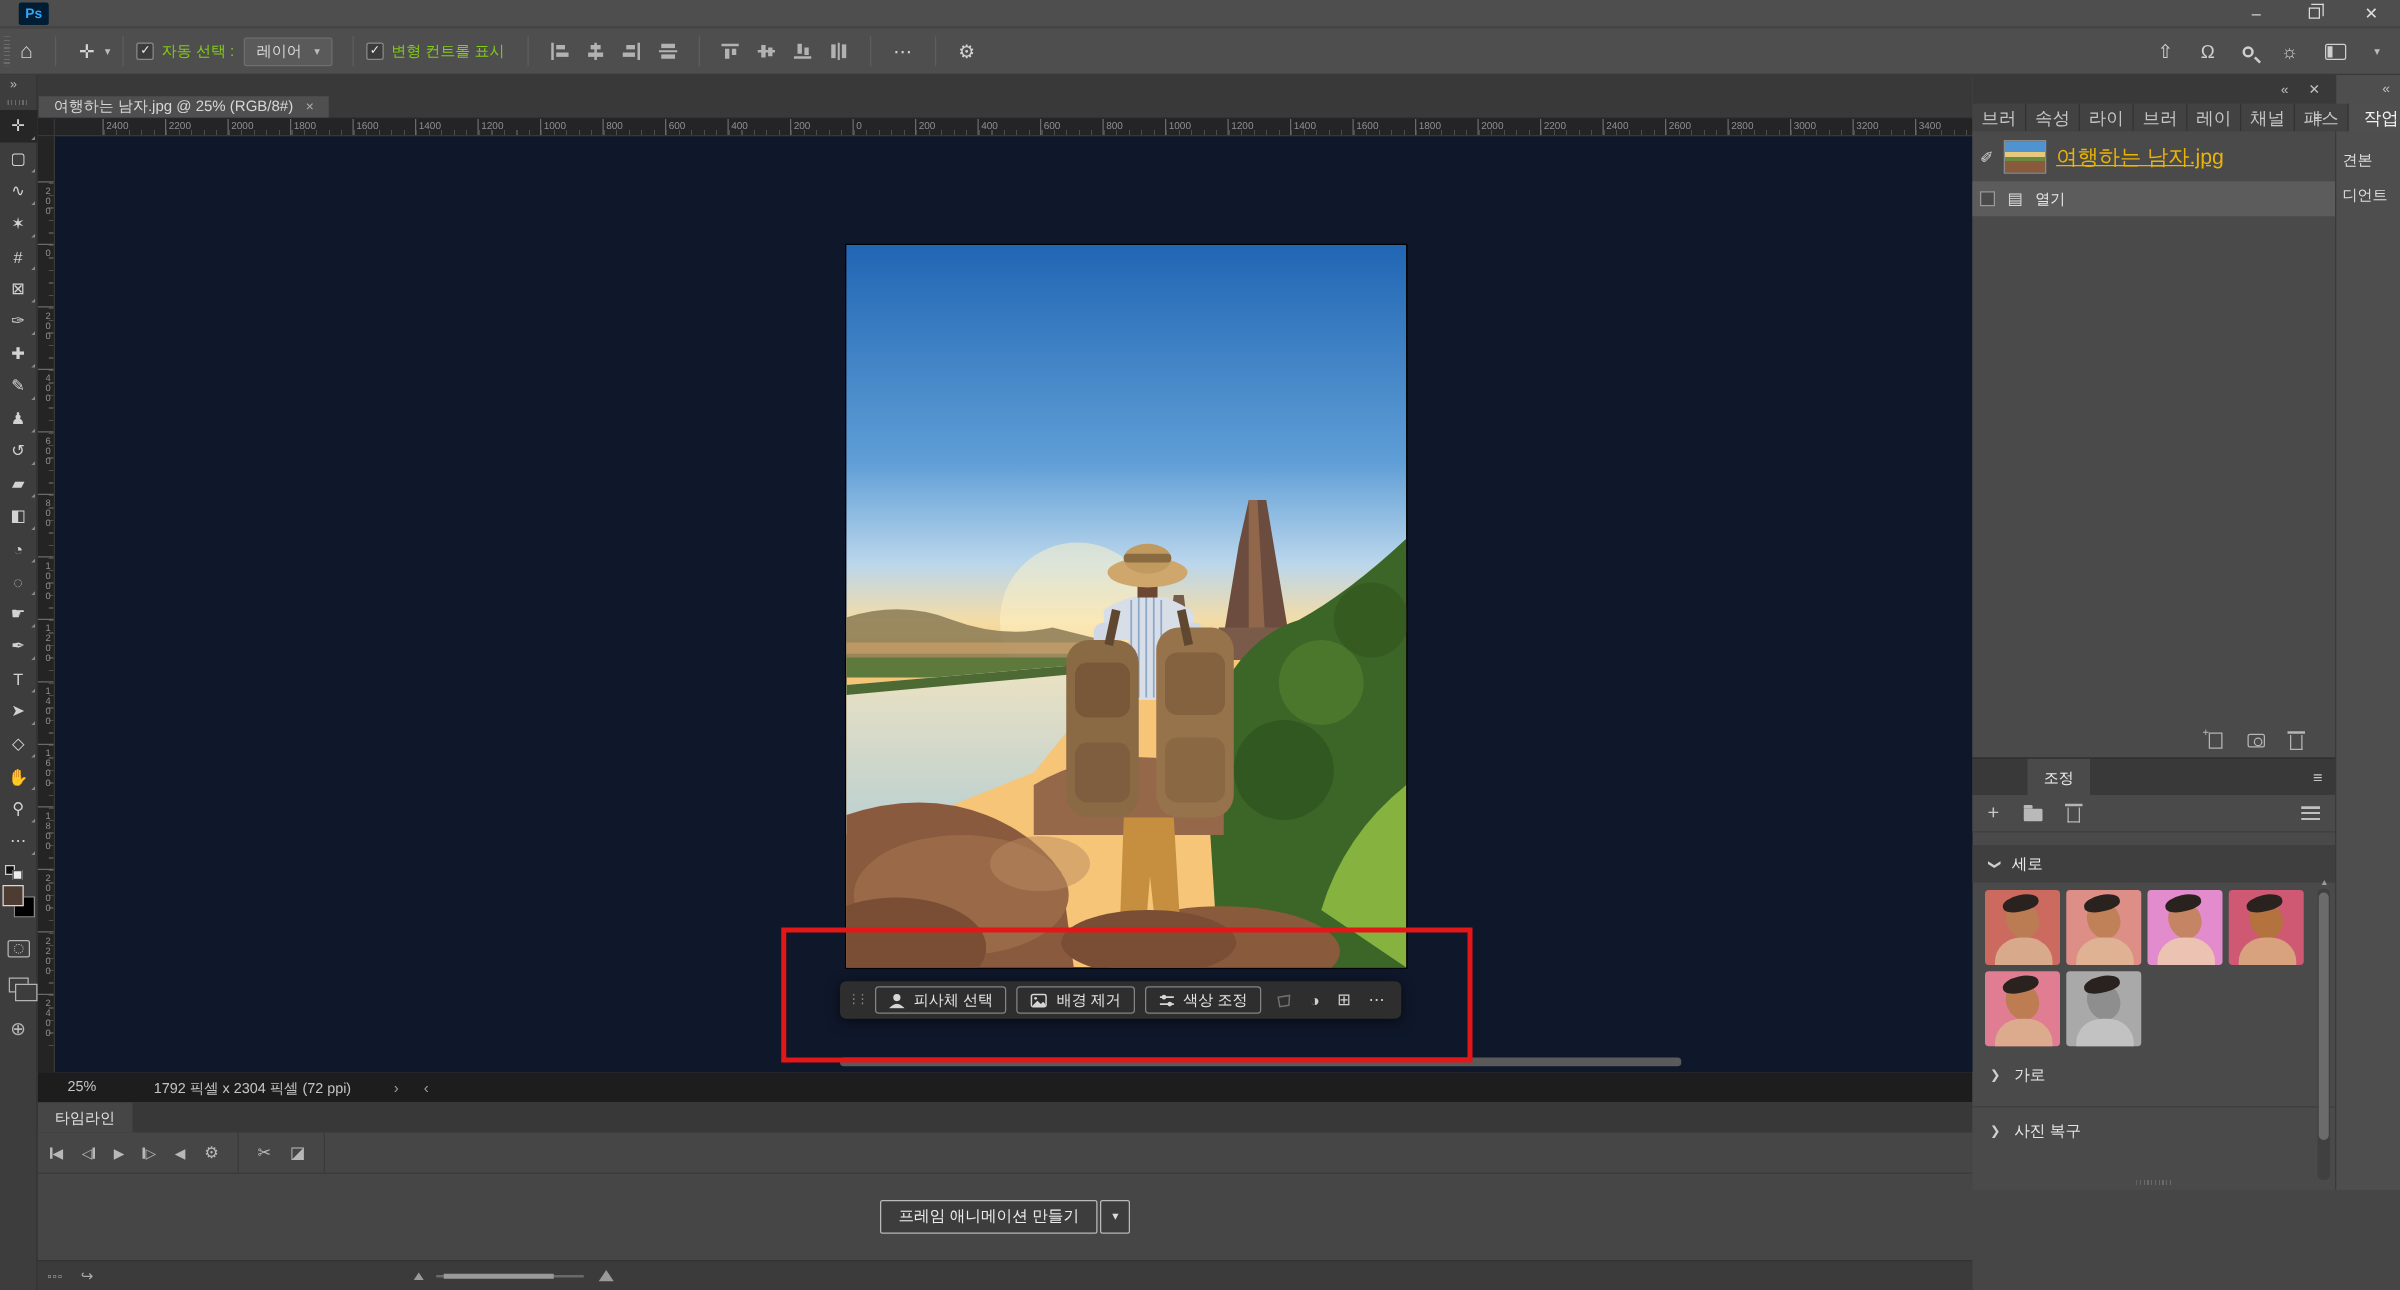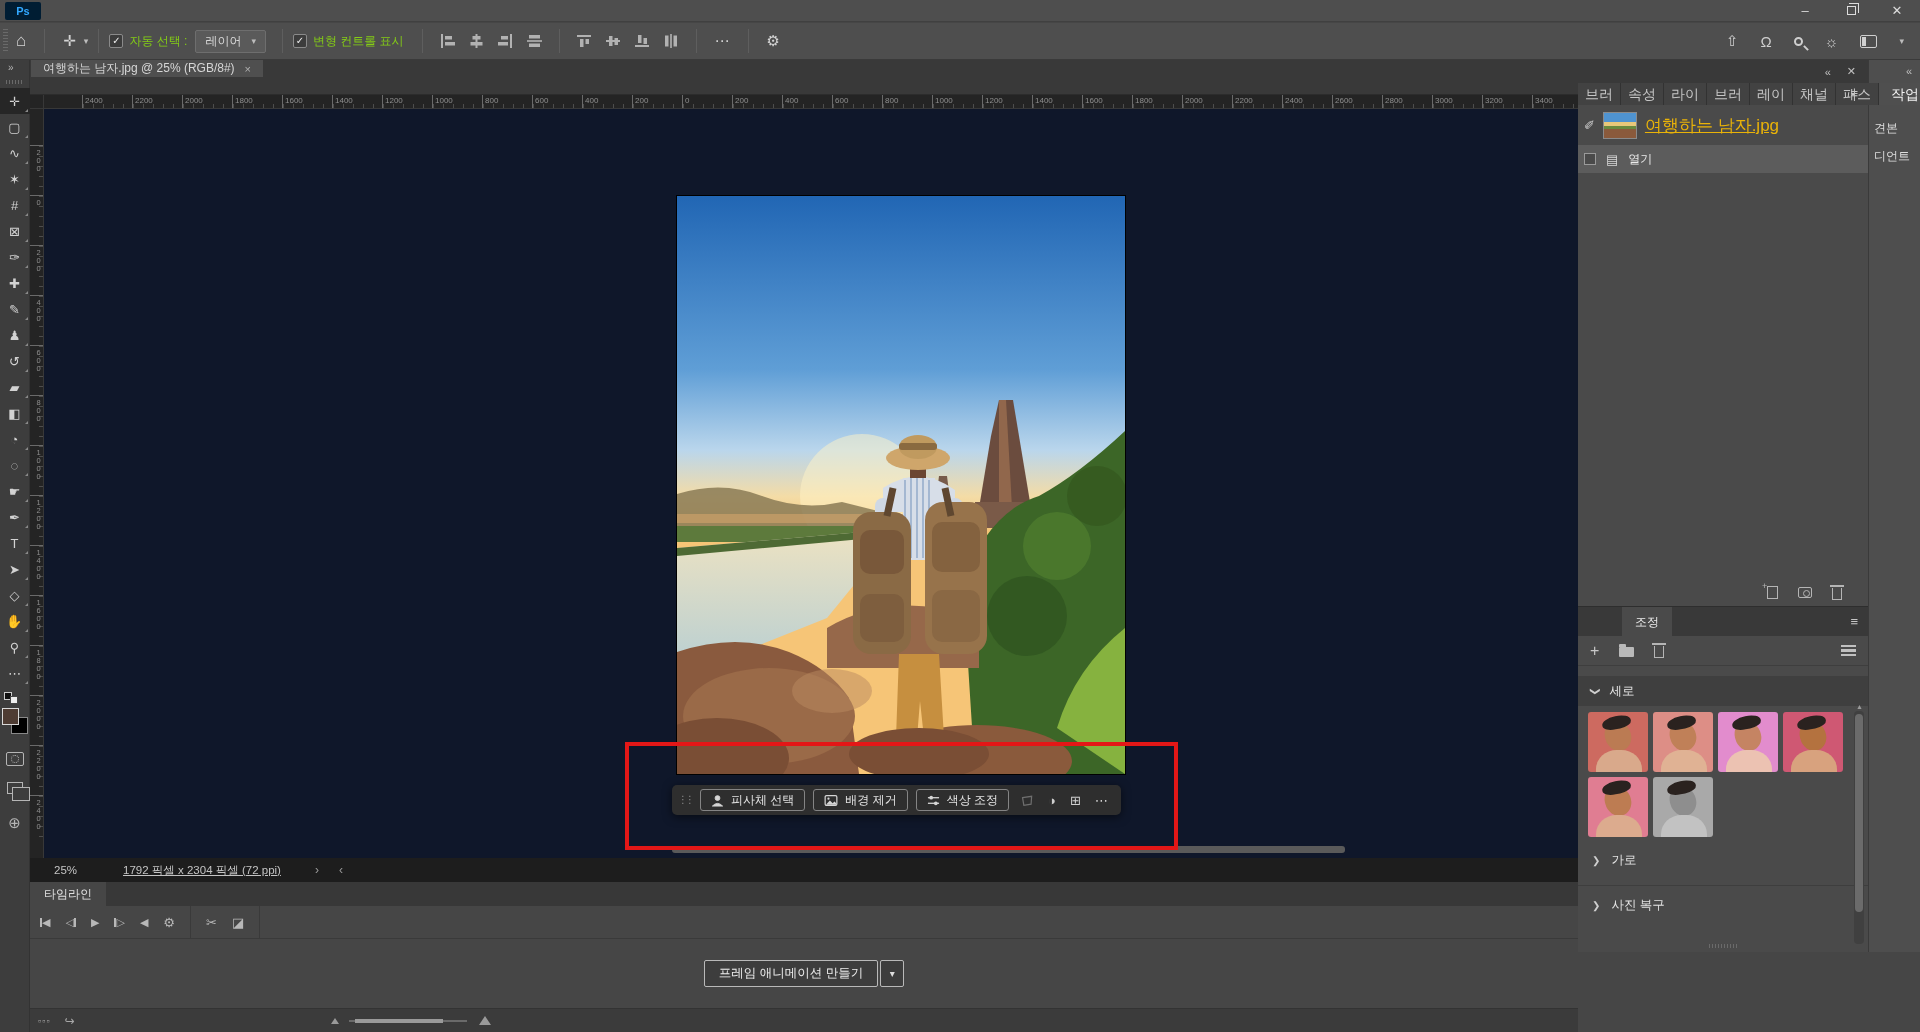--- a/index.html
+++ b/index.html
@@ -1,21 +1,21 @@
 <!DOCTYPE html>
 <html><head>
 <meta charset="utf-8">
 <style>
   * { margin:0; padding:0; box-sizing:border-box; }
   html,body { width:1920px; height:1032px; overflow:hidden; }
   body { background:#464646; font-family:"Liberation Sans","DejaVu Sans",sans-serif; font-size:12px; color:#d8d8d8; position:relative; user-select:none; }
 
   
   .menubar { position:absolute; left:0; top:0; width:1920px; height:22px; background:#4e4e4e; border-bottom:1px solid #404040; display:flex; align-items:center; z-index:5; }
-  .ps-logo { width:36px; height:18px; margin-left:5px; margin-right:8px; background:#001d33; color:#31a8ff; font-weight:bold; font-size:11px; display:flex; align-items:center; justify-content:center; border-radius:2px; }
+  .ps-logo { width:24px; height:18px; margin-left:15px; margin-right:8px; background:#001d33; color:#31a8ff; font-weight:bold; font-size:11px; display:flex; align-items:center; justify-content:center; border-radius:2px; }
   .menu-item { padding:0 10px; font-size:12.5px; color:#e6e6e6; line-height:22px; }
   .win-btns { margin-left:auto; display:flex; height:22px; }
   .win-btn { width:46px; display:flex; align-items:center; justify-content:center; color:#dcdcdc; font-size:13px; }
   .i-restore { width:9px; height:9px; border:1px solid #dcdcdc; position:relative; }
   .i-restore::before { content:""; position:absolute; left:1px; top:-4px; width:9px; height:9px; border-top:1px solid #dcdcdc; border-right:1px solid #dcdcdc; }
 
   
   .optionsbar { position:absolute; left:0; top:23px; width:1920px; height:37px; background:#4e4e4e; border-bottom:1px solid #3a3a3a; display:flex; align-items:center; z-index:5; }
   .ob-grip { width:5px; height:24px; margin-left:3px; background:repeating-linear-gradient(to bottom,#6a6a6a 0 1px,transparent 1px 3px); }
   .ob-ico { font-size:15px; color:#d4d4d4; padding:0 8px; }
@@ -28,21 +28,21 @@
   .align-ico { margin:0 7px; display:flex; align-items:center; }
   .align-ico svg { fill:#b2b2b2; }
   .ob-right { margin-left:auto; display:flex; align-items:center; gap:22px; padding-right:16px; }
   .ob-right .g { font-size:15px; color:#cfcfcf; }
   .i-search { width:9px; height:9px; border:2px solid #cfcfcf; border-radius:50%; position:relative; }
   .i-search::after { content:""; position:absolute; left:7px; top:8px; width:6px; height:2px; background:#cfcfcf; transform:rotate(45deg); }
   .i-ws { width:17px; height:13px; border:1px solid #cfcfcf; border-radius:2px; position:relative; }
   .i-ws::before { content:""; position:absolute; left:1px; top:1px; bottom:1px; width:4px; background:#cfcfcf; }
 
   
-  .tabrow { position:absolute; left:30px; top:60px; width:1548px; height:35px; background:#393939; border-bottom:1px solid #2c2c2c; display:flex; align-items:flex-start; }
+  .tabrow { position:absolute; left:30px; top:60px; width:1548px; height:35px; background:#393939; border-bottom:1px solid #2c2c2c; display:flex; align-items:flex-end; }
   .doctab { margin-left:1px; background:#4f4f4f; display:flex; align-items:center; padding:0 12px; gap:10px; font-size:12px; color:#d6d6d6; }
   .doctab .x { color:#b0b0b0; font-size:11px; }
 
   
   .toolcol { position:absolute; left:0; top:60px; width:30px; height:972px; background:#3d3d3d; border-right:1px solid #333; display:flex; flex-direction:column; align-items:center; z-index:4; }
   .toolcol .dbl { align-self:flex-start; padding:2px 0 0 8px; font-size:10px; color:#b5b5b5; height:16px; }
   .tool-grip { width:18px; height:4px; margin:4px 0 4px; background:repeating-linear-gradient(to right,#6a6a6a 0 1px,transparent 1px 3px); }
   .tool { width:30px; height:26px; display:flex; align-items:center; justify-content:center; color:#d2d2d2; font-size:13px; position:relative; }
   .tool.selected { background:#262626; }
   .tool::after { content:""; position:absolute; right:2px; bottom:2px; border-left:3px solid transparent; border-bottom:3px solid #8a8a8a; }
@@ -78,21 +78,21 @@
   .ctx-ico { color:#cfcfcf; font-size:13px; padding:0 3px; }
   .ctx-ico.disabled { color:#6f6f6f; }
   .ctx-ico svg { stroke:#6f6f6f; fill:none; }
 
   
   .annotation { position:absolute; left:625px; top:742px; width:553px; height:108px; border:4px solid #e31717; z-index:9; pointer-events:none; }
 
   
   .statusbar { position:absolute; left:30px; top:858px; width:1548px; height:24px; background:#1d1d1d; display:flex; align-items:center; color:#c4c4c4; font-size:11.5px; }
   .statusbar .zoomv { margin-left:24px; }
-  .statusbar .dinfo { margin-left:46px;text-decoration:underline; }
+  .statusbar .dinfo { margin-left:46px; }
   .statusbar .ar { margin-left:34px; color:#9a9a9a; font-size:12px; }
   .statusbar .al { margin-left:20px; color:#9a9a9a; font-size:12px; }
 
   
   .timeline { position:absolute; left:30px; top:882px; width:1548px; height:174px; background:#464646; }
   .tl-tabs { height:24px; background:#383838; display:flex; }
   .tl-tab { background:#464646; padding:0 14px; line-height:24px; font-size:12px; color:#e0e0e0; }
   .tl-controls { height:33px; display:flex; align-items:center; padding-left:10px; gap:15px; border-bottom:1px solid #3a3a3a; }
   .ctl { display:flex; align-items:center; color:#b8b8b8; font-size:11px; }
   .ctl .bar { width:2px; height:9px; background:#b8b8b8; }

